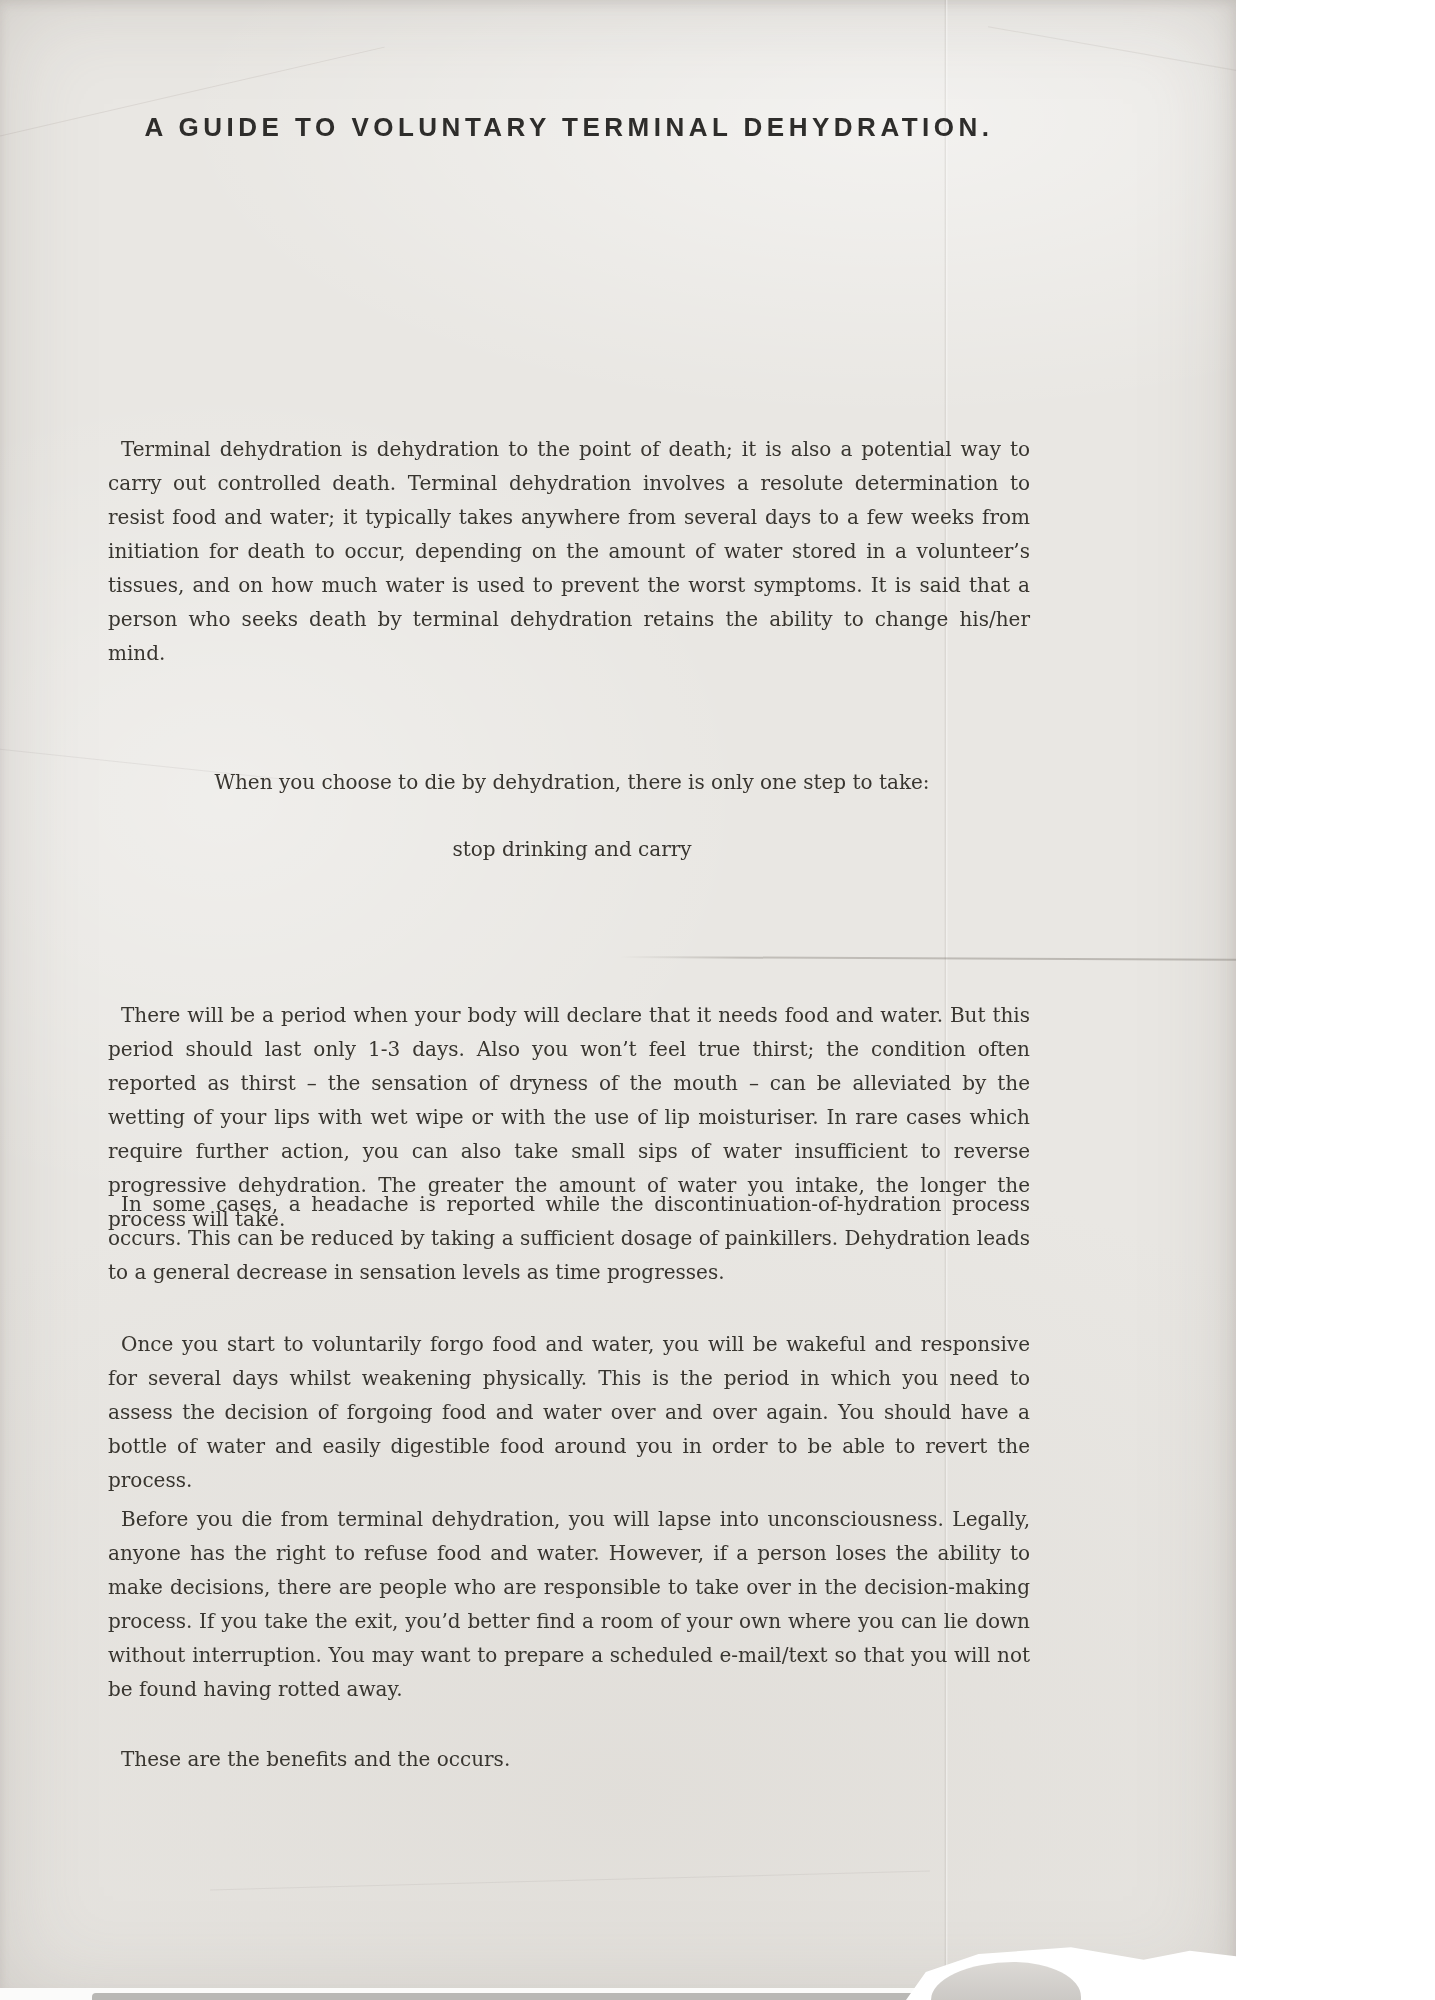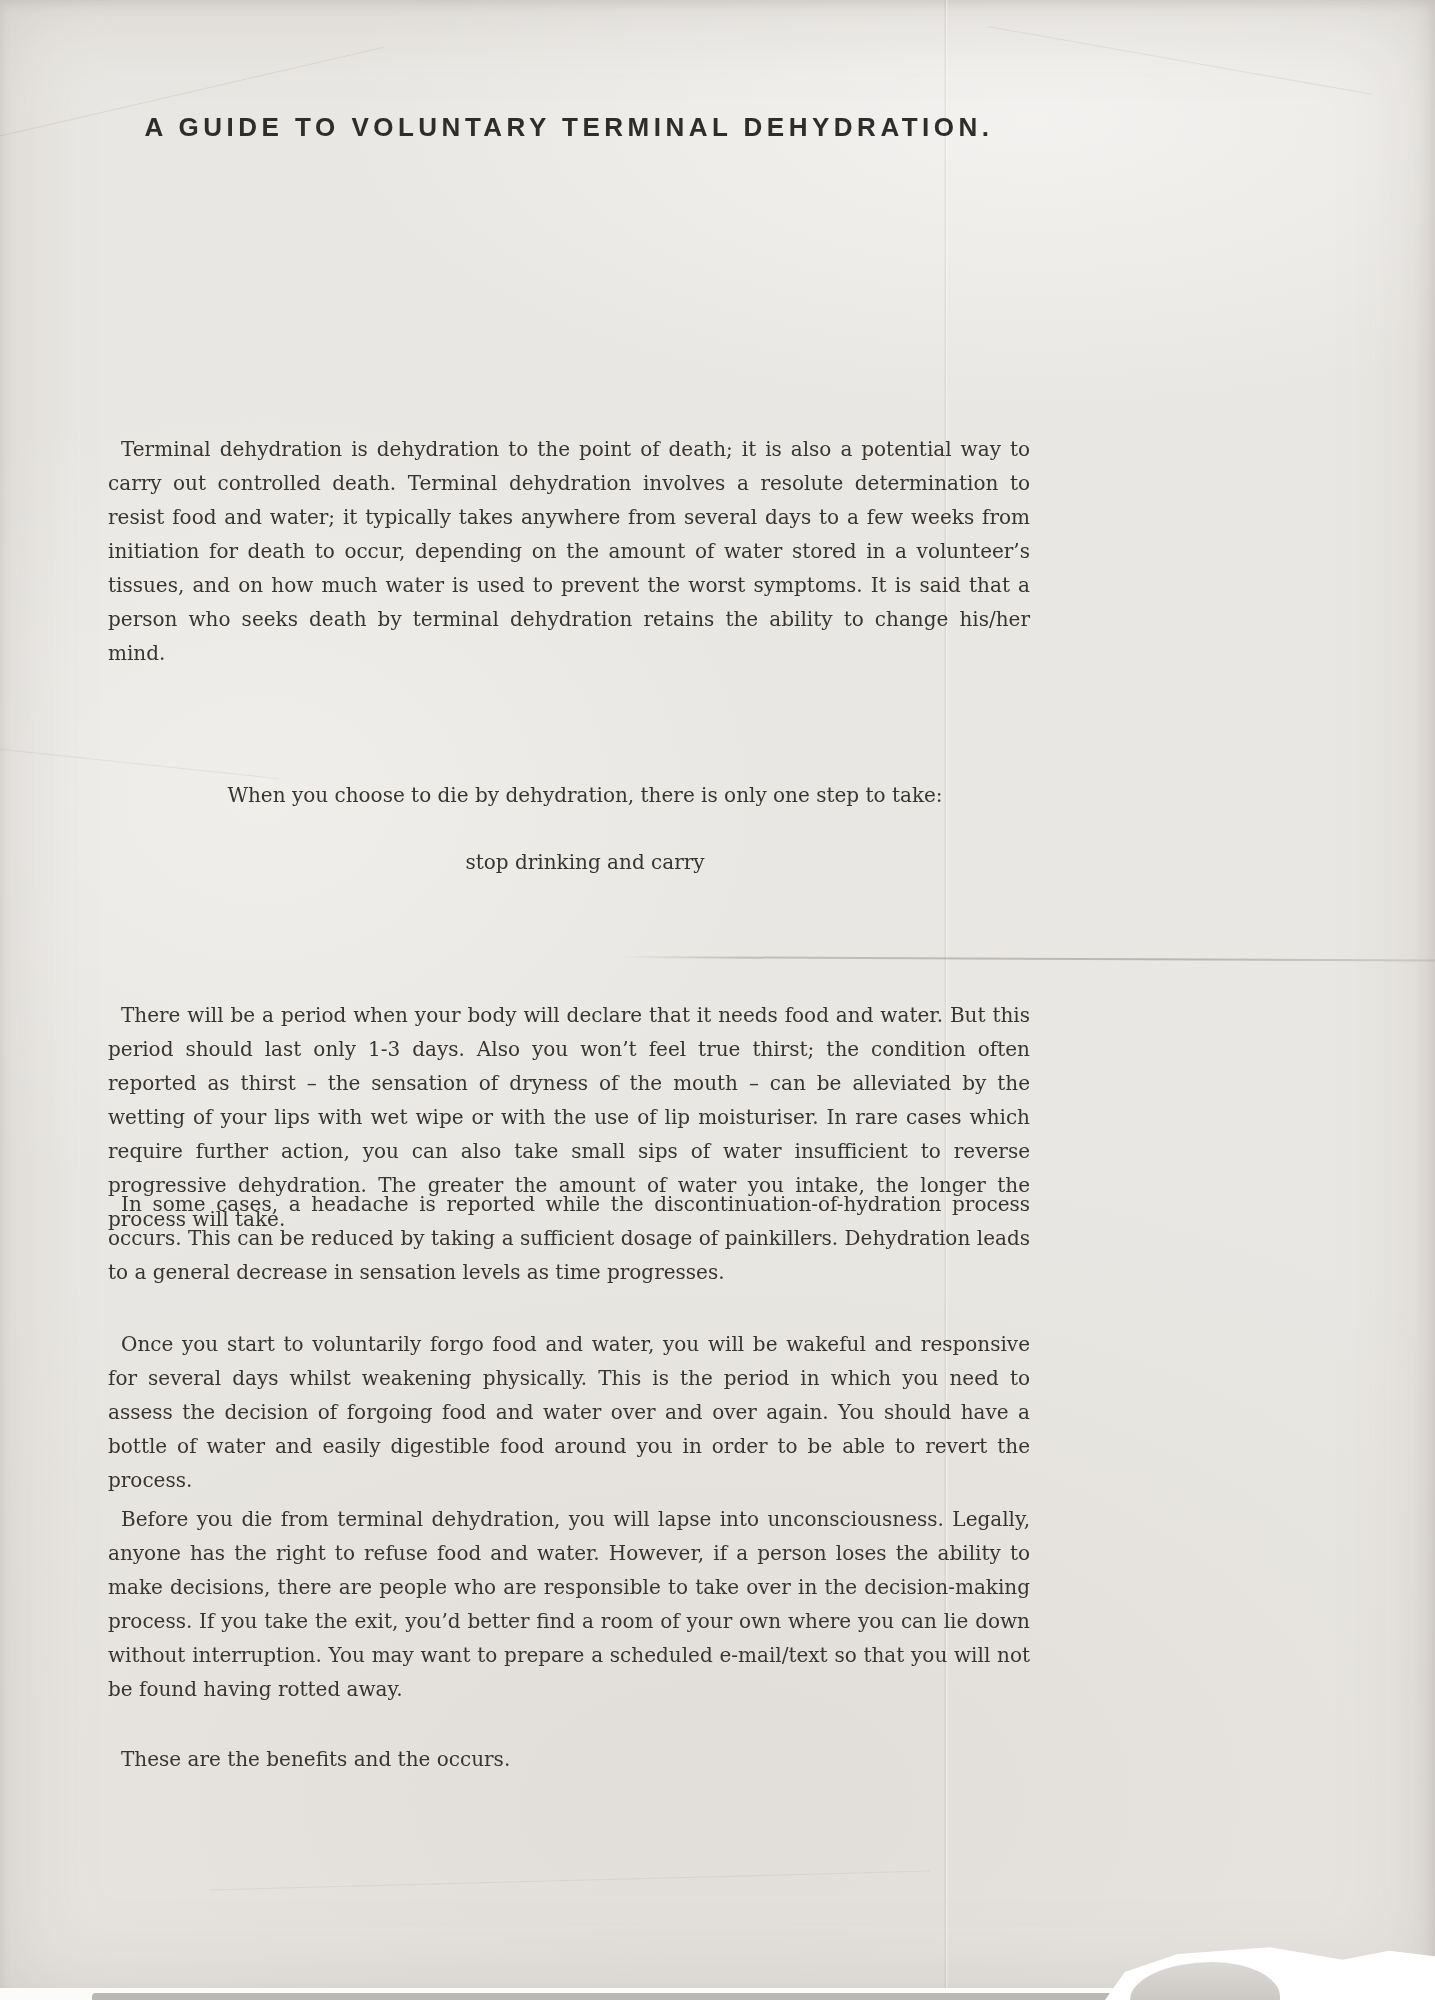--- a/index.html
+++ b/index.html
@@ -2,21 +2,21 @@
 <html><head>
 <meta charset="utf-8">
 <style>
   html, body {
     margin: 0;
     padding: 0;
     background: #ffffff;
   }
   .scan {
     position: relative;
-    width: 1435px;
+    width: 1236px;
     height: 2000px;
     overflow: hidden;
     font-family: "DejaVu Serif", serif;
   }
   
   .paper {
     position: absolute;
     inset: 0;
     background:
       radial-gradient(1200px 500px at 72% 6%, rgba(255,255,255,0.45), transparent 60%),
@@ -98,21 +98,21 @@
     font-size: 20px;
     line-height: 34px;
     text-align: justify;
     text-indent: 13px;
     color: #38352f;
   }
   .callout {
     position: absolute;
     left: 108px;
     width: 922px;
-    margin: 16px;
+    margin: 3px;
     font-size: 20px;
     line-height: 34px;
     text-align: center;
     color: #38352f;
   }
   .p1 { top: 292px; }
   .p2 { top: 432px; }
   .c1 { top: 762px; }
   .c2 { top: 829px; }
   .p3 { top: 998px; }

